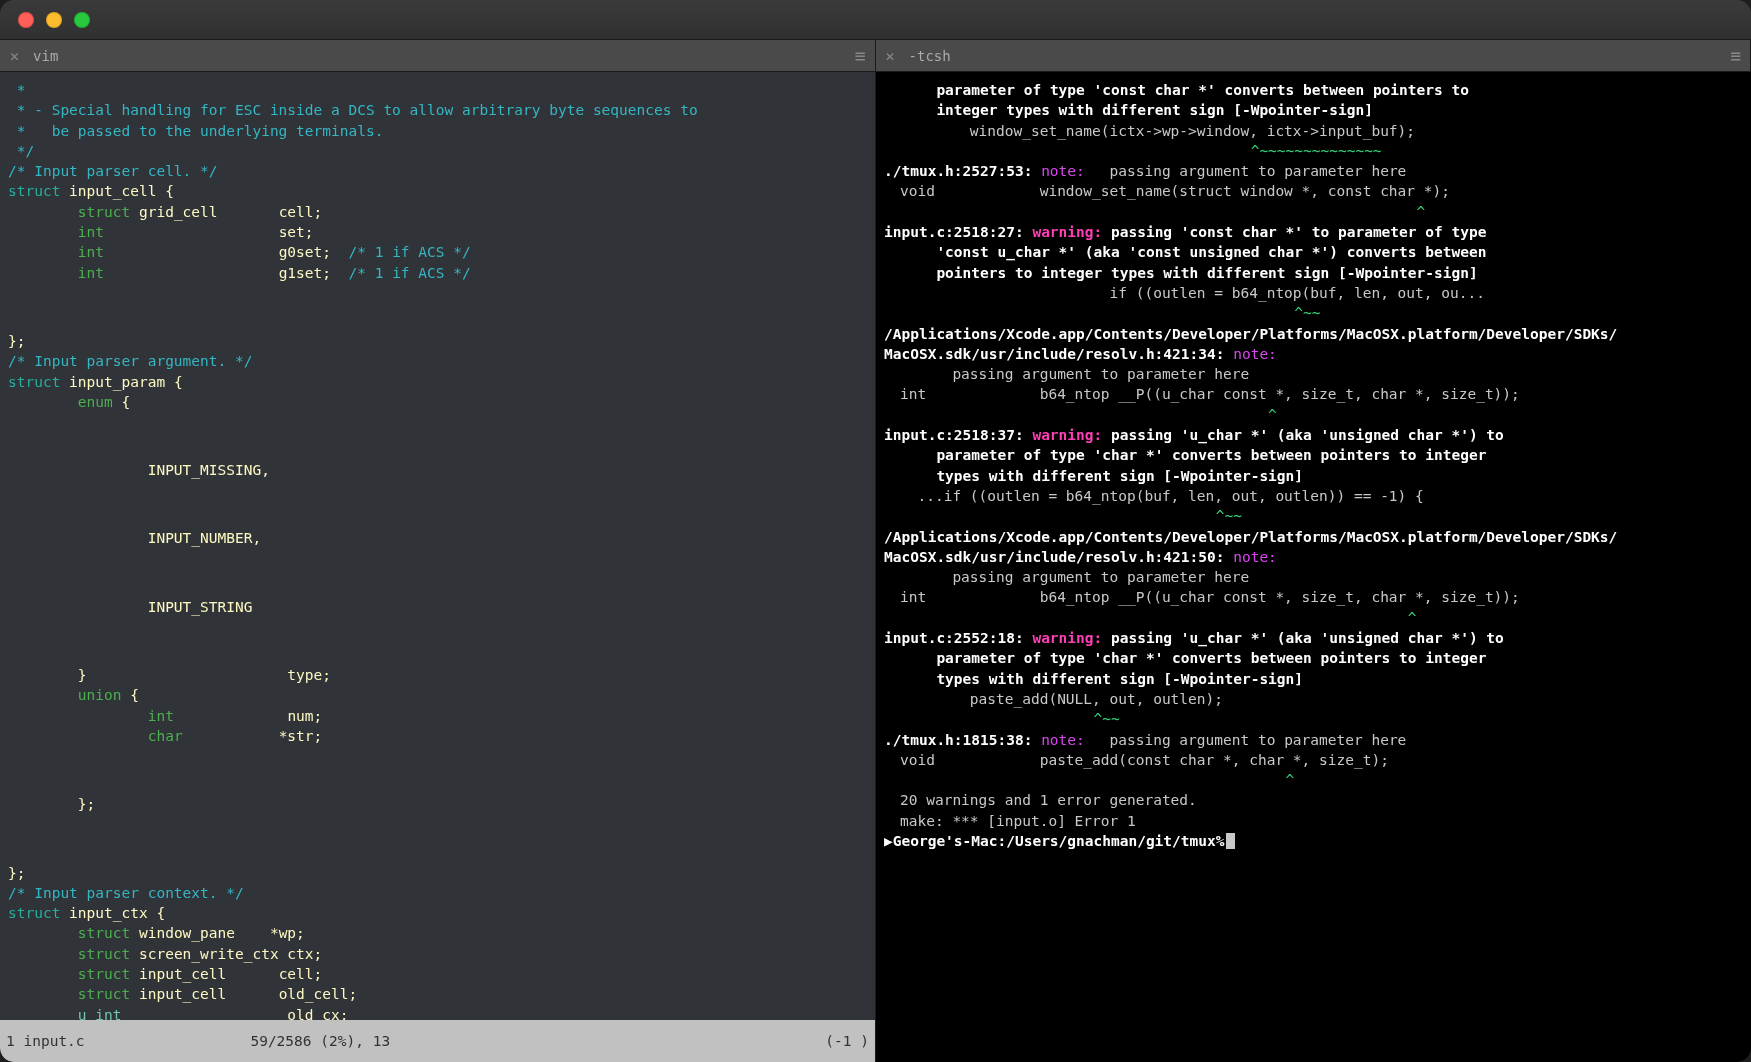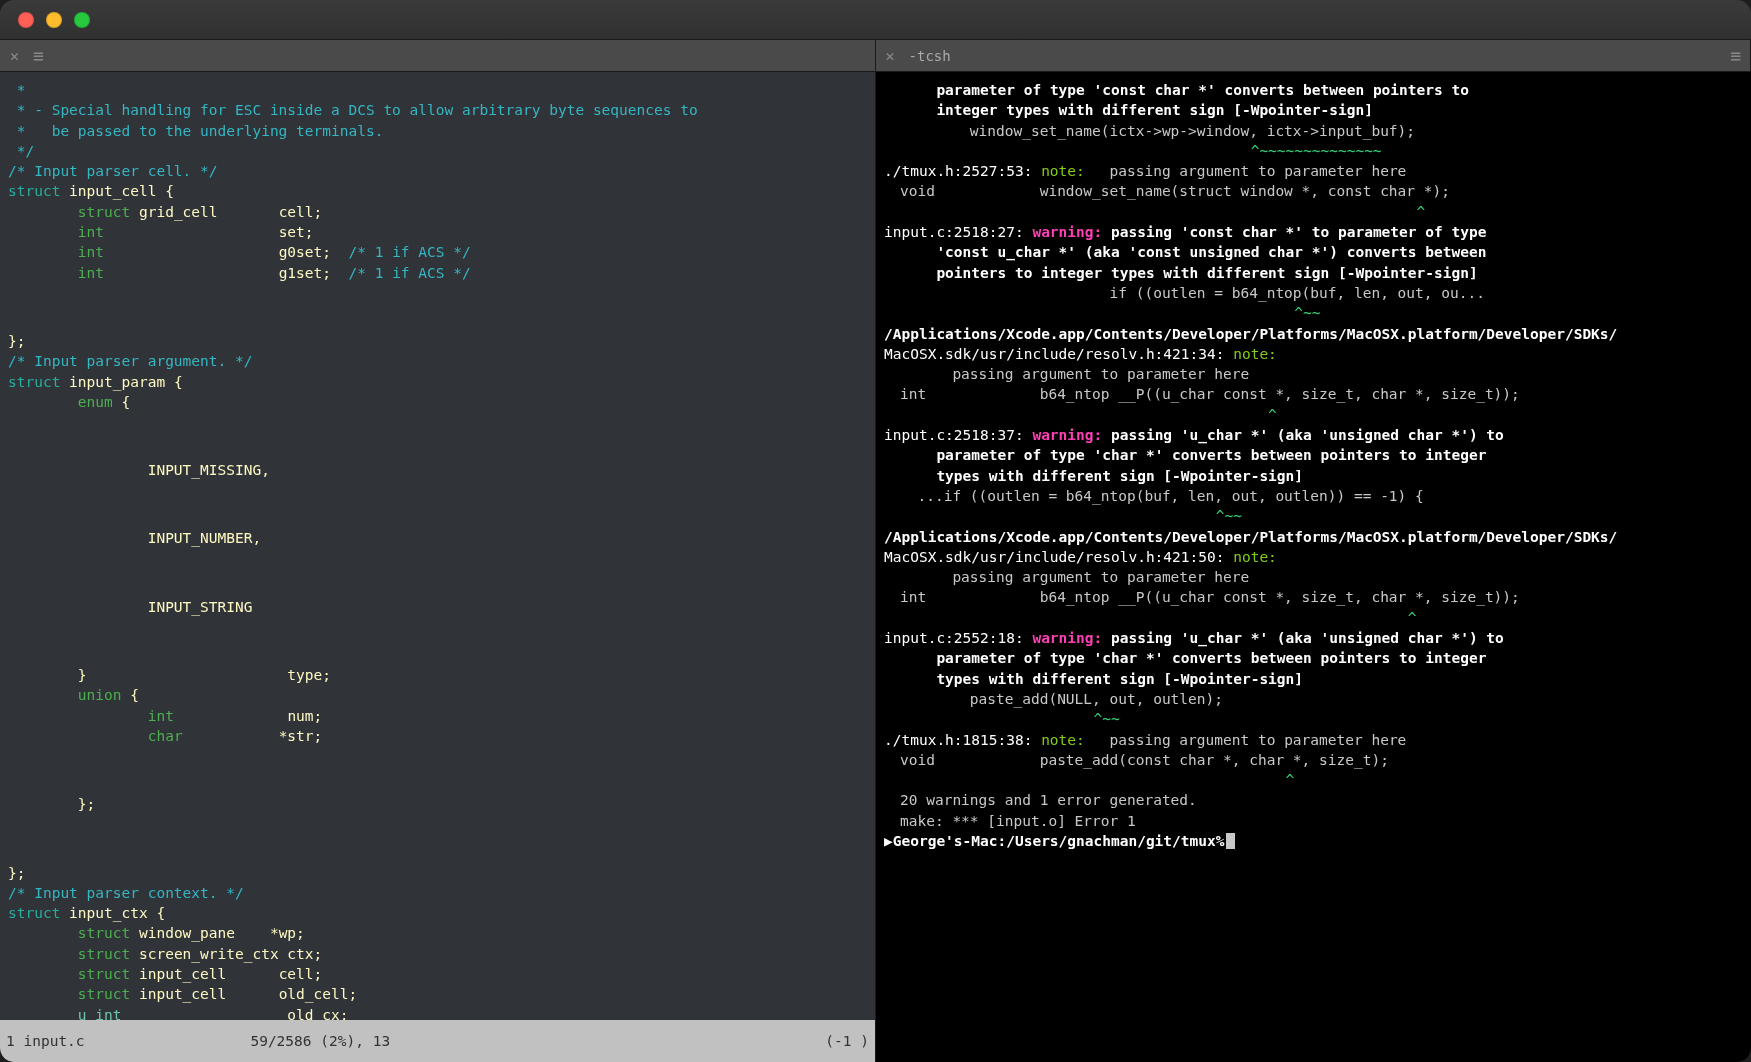--- a/index.html
+++ b/index.html
@@ -94,23 +94,23 @@
     left: 0; right: 0; bottom: 0;
     background: #c1c1c1;
     color: #333;
     padding: 11px 6px;
     display: flex;
     font-weight: 500;
   }
   .sl-left { flex: 1; white-space: pre; }
   .sl-right { white-space: pre; }
 
-  .w-loc { color: #fff; font-weight: 400; }
+  .w-loc { color: #fff; font-weight: 700; }
   .w-warn { color: #ff3fb5; font-weight: 700; }
-  .w-note { color: #84cc16; }
+  .w-note { color: #d946ef; }
   .w-msg  { color: #fff; font-weight: 700; }
   .w-code { color: #c8c8c8; margin-left: 16px; }
   .w-hl   { color: #33d17a; }
   .cursor-block {
     display: inline-block;
     width: 9px; height: 16px;
     background: #c8c8c8;
     vertical-align: text-bottom;
     margin-left: 2px;
   }
@@ -122,20 +122,21 @@
 
   <div class="titlebar">
     <div class="traffic-light tl-red"></div>
     <div class="traffic-light tl-yellow"></div>
     <div class="traffic-light tl-green"></div>
   </div>
 
   <div class="tabs-row">
     <div class="tab">
       <span class="close-x">✕</span>
+      <span class="label">vim</span>
       <span class="hamburger">≡</span>
     </div>
     <div class="tab">
       <span class="close-x">✕</span>
       <span class="label">-tcsh</span>
       <span class="hamburger">≡</span>
     </div>
   </div>
 
   <div class="panes">

